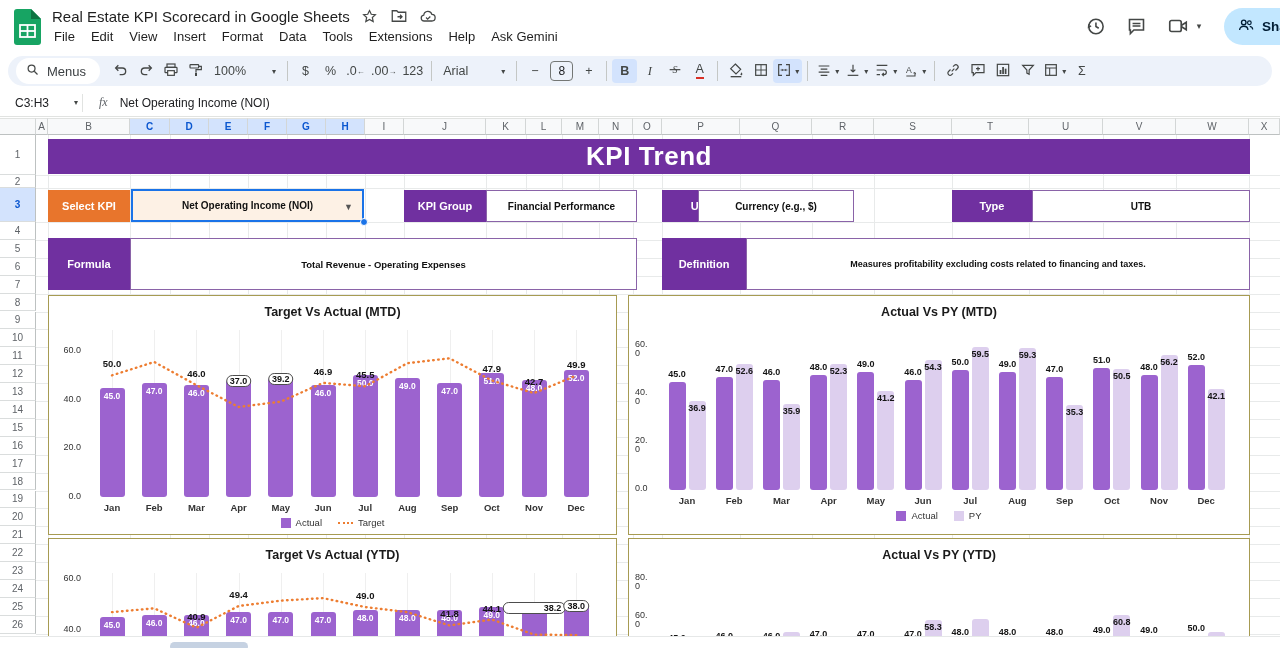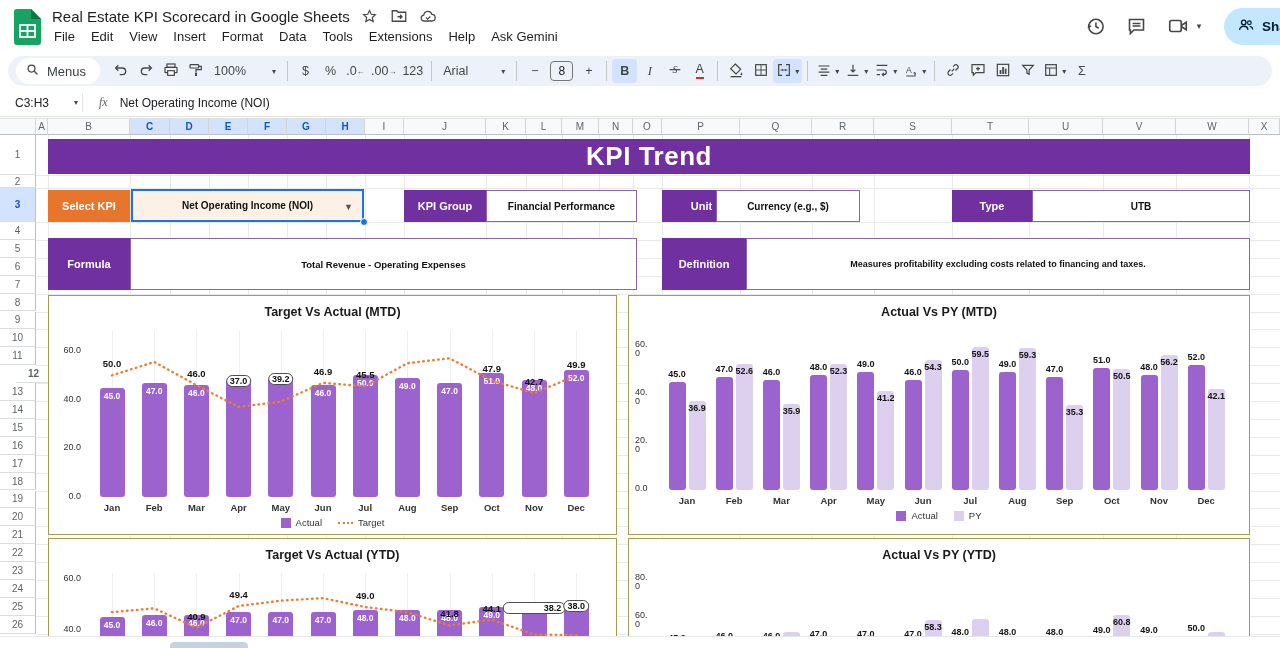--- a/index.html
+++ b/index.html
@@ -399,21 +399,21 @@
       <div class="rhcell" style="position: absolute; left: 0px; top: 57px; height: 13px;">2</div>
       <div class="rhcell selr" style="position: absolute; left: 0px; top: 70px; height: 34px;">3</div>
       <div class="rhcell" style="position: absolute; left: 0px; top: 104px; height: 17.9px;">4</div>
       <div class="rhcell" style="position: absolute; left: 0px; top: 121.9px; height: 17.9px;">5</div>
       <div class="rhcell" style="position: absolute; left: 0px; top: 139.8px; height: 17.9px;">6</div>
       <div class="rhcell" style="position: absolute; left: 0px; top: 157.7px; height: 17.9px;">7</div>
       <div class="rhcell" style="position: absolute; left: 0px; top: 175.6px; height: 17.9px;">8</div>
       <div class="rhcell" style="position: absolute; left: 0px; top: 193.5px; height: 17.9px;">9</div>
       <div class="rhcell" style="position: absolute; left: 0px; top: 211.4px; height: 17.9px;">10</div>
       <div class="rhcell" style="position: absolute; left: 0px; top: 229.3px; height: 17.9px;">11</div>
-      <div class="rhcell" style="position: absolute; left: 16px; top: 247.2px; height: 17.9px; font-weight: bold;">12</div>
+      <div class="rhcell" style="position: absolute; left: 0px; top: 247.2px; height: 17.9px;">12</div>
       <div class="rhcell" style="position: absolute; left: 0px; top: 265.1px; height: 17.9px;">13</div>
       <div class="rhcell" style="position: absolute; left: 0px; top: 283px; height: 17.9px;">14</div>
       <div class="rhcell" style="position: absolute; left: 0px; top: 300.9px; height: 17.9px; text-align: right;">15</div>
       <div class="rhcell" style="position: absolute; left: 0px; top: 318.8px; height: 17.9px;">16</div>
       <div class="rhcell" style="position: absolute; left: 0px; top: 336.7px; height: 17.9px;">17</div>
       <div class="rhcell" style="position: absolute; left: 0px; top: 354.6px; height: 17.9px;">18</div>
       <div class="rhcell" style="position: absolute; left: 0px; top: 372.5px; height: 17.9px;">19</div>
       <div class="rhcell" style="position: absolute; left: 0px; top: 390.4px; height: 17.9px;">20</div>
       <div class="rhcell" style="position: absolute; left: 0px; top: 408.3px; height: 17.9px;">21</div>
       <div class="rhcell" style="position: absolute; left: 0px; top: 426.2px; height: 17.9px;">22</div>
@@ -482,21 +482,21 @@
   <div class="kpi-dd">
     <span>Net Operating Income (NOI)</span>
     <span class="caret">▼</span>
   </div>
   <div class="handle"></div>
 
   <div class="plabel" style="left:404px;top:190px;width:82px;height:32px">KPI Group</div>
   <div class="vbox" style="left:486px;top:190px;width:151px;height:32px">Financial Performance</div>
 
   <div class="plabel" style="left:662px;top:190px;width:79px;height:32px">Unit</div>
-  <div class="vbox" style="left:716px;top:190px;width:144px;height:32px">Currency (e.g., $)</div>
+  <div class="vbox" style="left:698px;top:190px;width:156px;height:32px">Currency (e.g., $)</div>
 
   <div class="plabel" style="left:952px;top:190px;width:80px;height:32px">Type</div>
   <div class="vbox" style="left:1032px;top:190px;width:218px;height:32px">UTB</div>
 
   <div class="plabel" style="left:48px;top:238px;width:82px;height:52px">Formula</div>
   <div class="vbox" style="left:130px;top:238px;width:507px;height:52px;font-size:9.5px">Total Revenue - Operating Expenses</div>
 
   <div class="plabel" style="left:662px;top:238px;width:84px;height:52px">Definition</div>
   <div class="vbox" style="left:746px;top:238px;width:504px;height:52px;font-size:9px">Measures profitability excluding costs related to financing and taxes.</div>
 

